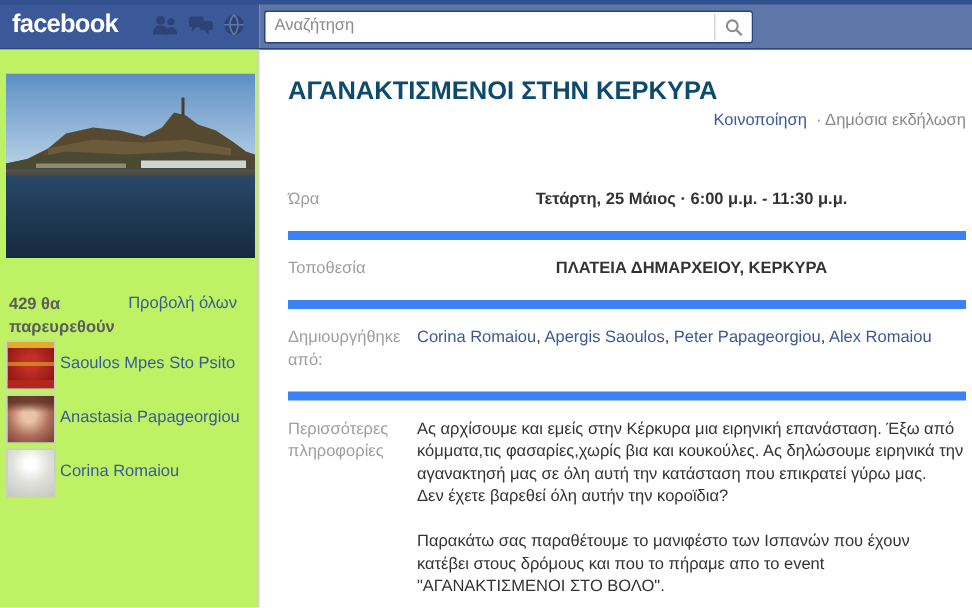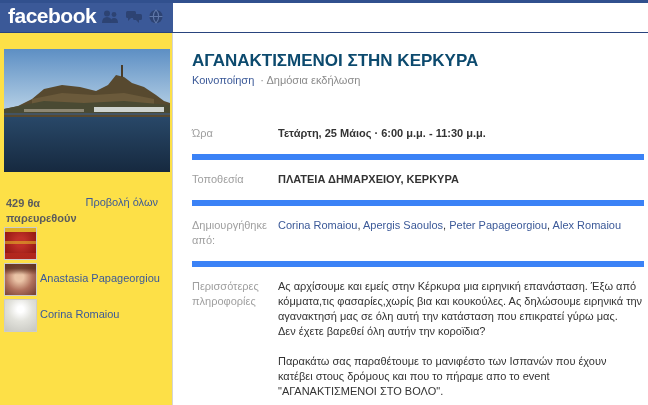--- a/index.html
+++ b/index.html
@@ -5,38 +5,38 @@
   html,body{margin:0;padding:0;width:648px;height:405px;overflow:hidden;background:#fff;
     font-family:"Liberation Sans","DejaVu Sans",sans-serif;font-size:11px;color:#333;}
   a{text-decoration:none;color:#3b5998;cursor:pointer;}
 
   
   .hdr{position:absolute;top:0;left:0;width:648px;height:33px;}
   .hdr-left{position:absolute;top:0;left:0;width:173px;height:33px;background:#3b5998;}
   .hdr-right{position:absolute;top:0;left:173px;width:475px;height:33px;background:#5f77a8;}
   .hdr-topline{position:absolute;top:0;left:0;width:648px;height:3px;background:#31508e;}
   .hdr-bottomline{position:absolute;top:32px;left:0;width:648px;height:1px;background:#29447e;}
-  .logo{position:absolute;top:4px;left:8px;color:#fff;font-size:21px;font-weight:bold;
+  .logo{position:absolute;top:4px;left:8px;color:#fff;font-size:17px;font-weight:bold;
     letter-spacing:-0.5px;line-height:24px;}
   .hicon{position:absolute;top:9px;width:18px;height:15px;display:inline-block;}
   .hicon svg{display:block;}
   .i-friends{left:101px;}
   .i-msg{left:125px;}
   .i-globe{left:148px;}
 
   .searchbox{position:absolute;top:7px;left:3px;width:324px;height:20px;background:#fff;
     border:1px solid #29447e;border-radius:2px;display:flex;}
   .search-input{flex:1;border:none;outline:none;padding:0 6px;font-size:11px;
     font-family:"Liberation Sans","DejaVu Sans",sans-serif;color:#333;height:18px;background:transparent;}
   .search-input::placeholder{color:#8a8a8a;opacity:1;}
   .search-btn{width:25px;height:18px;border:none;background:#fff;border-left:1px solid #d8d8d8;
     margin:1px 0;padding:0;display:flex;align-items:center;justify-content:center;cursor:pointer;}
 
   
-  .sidebar{position:absolute;top:33px;left:0;width:172px;height:372px;background:#fde047;}
+  .sidebar{position:absolute;top:33px;left:0;width:172px;height:372px;background:#bef264;}
   .v-divider{position:absolute;top:33px;left:172px;width:1px;height:372px;background:#d4d4d4;}
   .event-photo{position:absolute;top:16px;left:4px;width:166px;height:123px;cursor:pointer;}
   .event-photo svg{display:block;}
 
   .stats{position:absolute;top:163px;left:6px;width:160px;}
   .stats-count{font-weight:bold;color:#5c5c5c;width:88px;line-height:15px;}
   .view-all{position:absolute;top:0;right:8px;font-size:11px;}
 
   .attendees{position:absolute;top:194px;left:0;width:168px;list-style:none;margin:0;padding:0;}
   .attendee{position:relative;height:36px;}
@@ -54,28 +54,28 @@
      radial-gradient(circle at 46% 42%, #eac3a6 18%, #b0705c 55%, #7a4438 92%);}
   .av-4{background:
      linear-gradient(180deg, rgba(40,38,34,.8) 0 16%, rgba(0,0,0,0) 38%),
      radial-gradient(circle at 50% 40%, #d8d0c8 18%, #8a8478 55%, #55514a 92%);}
   .av-5{background:
      radial-gradient(circle at 50% 30%, #ffffff 12%, #e2e2dc 45%, #c6c6c0 100%);}
 
   
   .main{position:absolute;top:33px;left:192px;width:452px;}
   .event-title{margin:17px 0 0 0;font-size:17px;font-weight:bold;color:#0c4a6e;line-height:22px;}
-  .event-sub{margin-top:2px;color:#8a8a8a;}
+  .event-sub{margin-top:2px;color:#8a8a8a;text-align:right;}
   .event-sub .dot-meta{color:#8a8a8a;margin-left:3px;}
 
   .details{position:absolute;top:81px;left:0;width:452px;}
   .drow{display:flex;border-bottom:6px solid #3b82f6;padding:12px 0 13px;}
   .dlabel{width:86px;flex:none;color:#9f9f9f;line-height:15px;padding-right:6px;box-sizing:border-box;}
   .dvalue{flex:1;line-height:15px;}
-  .bold{font-weight:bold;}
+  .bold{font-weight:bold;text-align:center;}
   .creator:not(:last-child)::after{content:", ";color:#333;}
   .para{line-height:15px;}
   .para-spaced{margin-top:15px;}
   .ellipsis{margin-top:15px;line-height:15px;color:#333;}
 </style>
 </head>
 <body>
 
 <div class="hdr">
   <div class="hdr-left">
@@ -96,20 +96,31 @@
         <path d="M14 11 l0 3 l-3-3 z" fill="#2d4373"></path>
       </svg>
     </span>
     <span class="hicon i-globe">
       <svg width="16" height="15" viewBox="0 0 16 16">
         <circle cx="8" cy="8" r="7" fill="#2d4373"></circle>
         <path d="M1 8 h14 M8 1 a10 10 0 0 1 0 14 M8 1 a10 10 0 0 0 0 14" stroke="#5f77a8" stroke-width="1.2" fill="none"></path>
       </svg>
     </span>
   </div>
+  <div class="hdr-right">
+    <div class="searchbox">
+      <input class="search-input" type="text" placeholder="Αναζήτηση" style="">
+      <button class="search-btn">
+        <svg width="13" height="13" viewBox="0 0 13 13">
+          <circle cx="5.2" cy="5.2" r="3.6" fill="none" stroke="#8a8a8a" stroke-width="1.4"></circle>
+          <line x1="8" y1="8" x2="11.5" y2="11.5" stroke="#8a8a8a" stroke-width="1.6"></line>
+        </svg>
+      </button>
+    </div>
+  </div>
   <div class="hdr-topline"></div>
   <div class="hdr-bottomline"></div>
 </div>
 
 <div class="sidebar">
   <div class="event-photo">
     <svg width="166" height="123" viewBox="0 0 166 123">
       <defs>
         <linearGradient id="sky" x1="0" y1="0" x2="0" y2="1">
           <stop offset="0" stop-color="#5d8fc4"></stop>
@@ -133,20 +144,21 @@
   </div>
 
   <div class="stats">
     <div class="stats-count">429 θα παρευρεθούν</div>
     <a class="view-all">Προβολή όλων</a>
   </div>
 
   <ul class="attendees">
     <li class="attendee">
       <span class="avatar av-1"></span>
+      <a class="attendee-name">Saoulos Mpes Sto Psito</a>
     </li>
     <li class="attendee">
       <span class="avatar av-3"></span>
       <a class="attendee-name">Anastasia Papageorgiou</a>
     </li>
     <li class="attendee">
       <span class="avatar av-5"></span>
       <a class="attendee-name">Corina Romaiou</a>
     </li>
   </ul>

